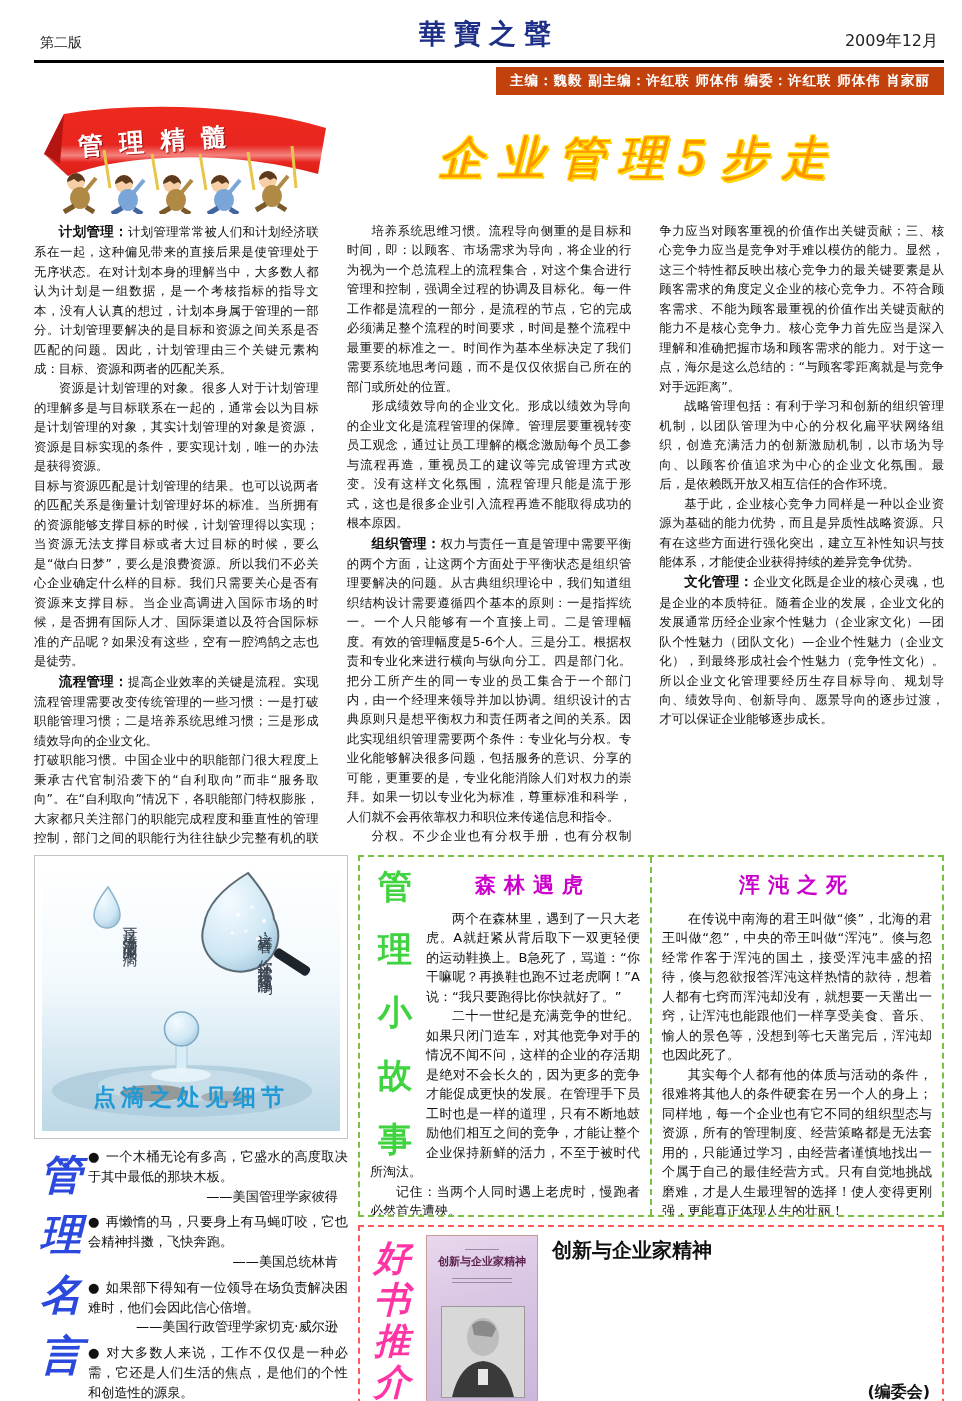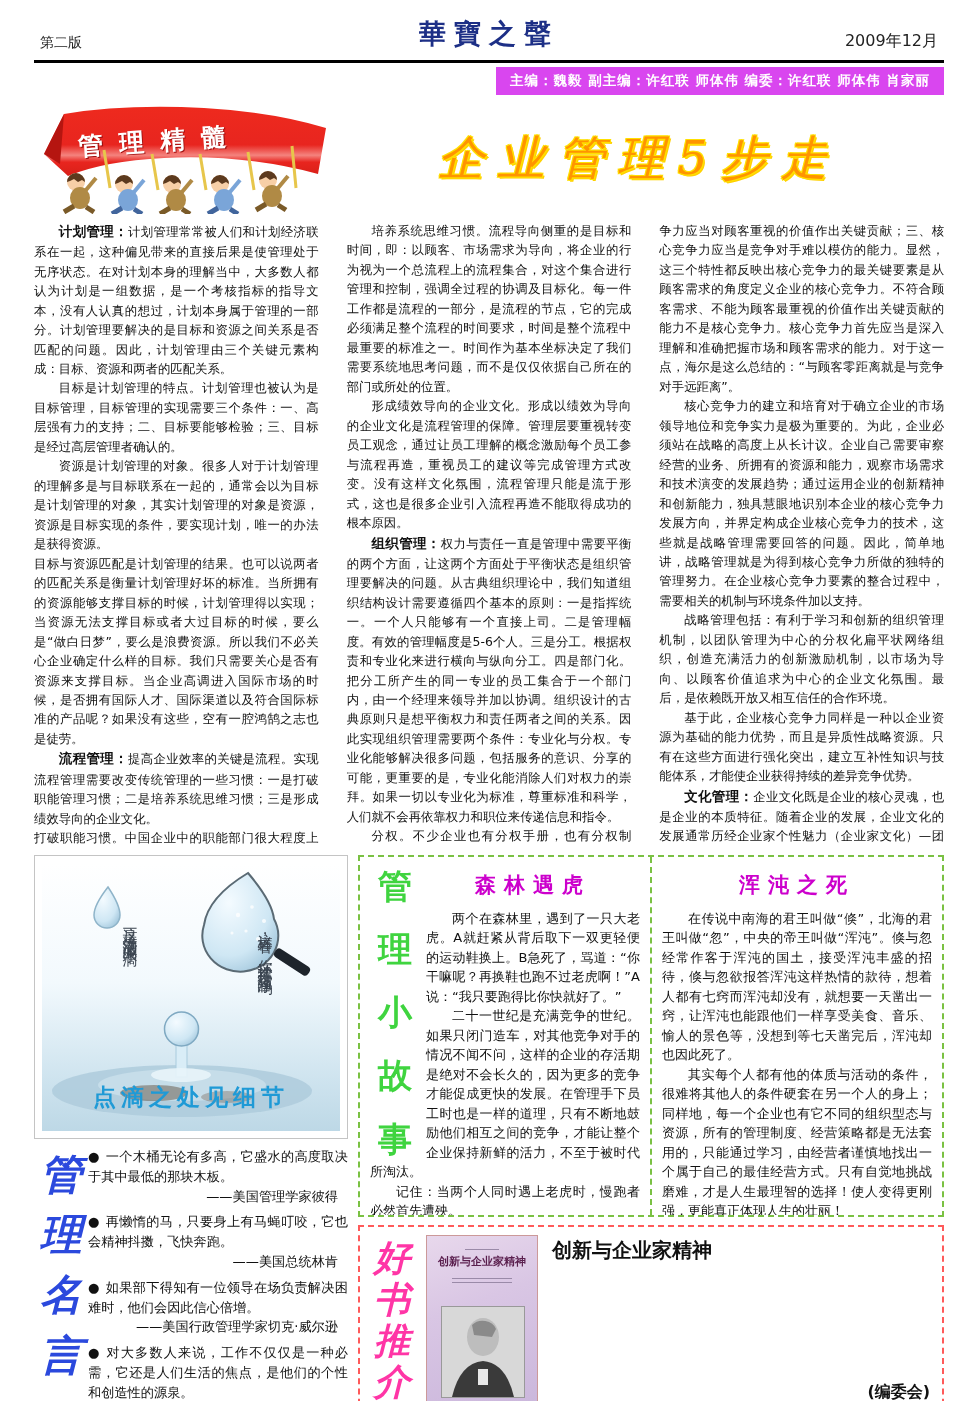--- a/index.html
+++ b/index.html
@@ -8,21 +8,21 @@
           padding:12px 18px 0 34px; overflow:hidden; color:#111; }
 
   
   .hdr-row { display:flex; align-items:flex-end; padding:4px 6px 6px 6px; }
   .hdr-left { width:200px; font-size:14px; color:#222; }
   .hdr-center { flex:1; text-align:center; font-family:"DejaVu Serif", serif; font-weight:bold;
                 font-size:27px; color:#1d2f86; letter-spacing:8px; }
   .hdr-right { width:200px; text-align:right; font-size:16px; color:#222; }
   .hdr-rule { border-top:3px solid #000; margin:2px 0 4px 0; }
   .edit-row { display:flex; justify-content:flex-end; }
-  .edit-bar { background:#d946ef; color:#fff; font-size:13.5px; font-weight:bold;
+  .edit-bar { background:#c2410c; color:#fff; font-size:13.5px; font-weight:bold;
               padding:5px 14px; letter-spacing:1px; }
 
   
   .banner-row { display:flex; align-items:center; margin:4px 0 4px 0; height:118px; }
   .flag-wrap { position:relative; width:300px; height:112px; flex:none; }
   .flag-wrap svg { position:absolute; left:0; top:0; }
   .flag-text { position:absolute; top:20px; left:44px; width:230px; color:#fff; font-weight:bold;
                font-size:25px; letter-spacing:16px; transform:rotate(-4deg);
                font-family:"DejaVu Serif", serif; text-shadow:1px 1px 0 #a01010; }
   .big-title { flex:1; text-align:center; font-family:"DejaVu Serif", serif; font-style:italic;
@@ -172,37 +172,35 @@
         </g>
       </svg>
       <div class="flag-text">管理精髓</div>
     </div>
     <div class="big-title">企业管理5步走</div>
   </div>
 
   <div class="article">
     <div class="article-col">
         <p class="para"><b>计划管理：</b>计划管理常常被人们和计划经济联系在一起，这种偏见带来的直接后果是使管理处于无序状态。在对计划本身的理解当中，大多数人都认为计划是一组数据，是一个考核指标的指导文本，没有人认真的想过，计划本身属于管理的一部分。计划管理要解决的是目标和资源之间关系是否匹配的问题。因此，计划管理由三个关键元素构成：目标、资源和两者的匹配关系。</p>
-        <p class="para">目标是计划管理的特点。计划管理也被认为是目标管理，目标管理的实现需要三个条件：一、高层强有力的支持；二、目标要能够检验；三、目标是经过高层管理者确认的。</p>
         <p class="para">资源是计划管理的对象。很多人对于计划管理的理解多是与目标联系在一起的，通常会以为目标是计划管理的对象，其实计划管理的对象是资源，资源是目标实现的条件，要实现计划，唯一的办法是获得资源。</p>
         <p class="para noindent">目标与资源匹配是计划管理的结果。也可以说两者的匹配关系是衡量计划管理好坏的标准。当所拥有的资源能够支撑目标的时候，计划管理得以实现；当资源无法支撑目标或者大过目标的时候，要么是“做白日梦”，要么是浪费资源。所以我们不必关心企业确定什么样的目标。我们只需要关心是否有资源来支撑目标。当企业高调进入国际市场的时候，是否拥有国际人才、国际渠道以及符合国际标准的产品呢？如果没有这些，空有一腔鸿鹄之志也是徒劳。</p>
         <p class="para"><b>流程管理：</b>提高企业效率的关键是流程。实现流程管理需要改变传统管理的一些习惯：一是打破职能管理习惯；二是培养系统思维习惯；三是形成绩效导向的企业文化。</p>
         <p class="para noindent">打破职能习惯。中国企业中的职能部门很大程度上秉承古代官制沿袭下的“自利取向”而非“服务取向”。在“自利取向”情况下，各职能部门特权膨胀，大家都只关注部门的职能完成程度和垂直性的管理控制，部门之间的职能行为往往缺少完整有机的联系，因此，必须打破职能区隔习惯。</p>
       </div>
     <div class="article-col">
         <p class="para">培养系统思维习惯。流程导向侧重的是目标和时间，即：以顾客、市场需求为导向，将企业的行为视为一个总流程上的流程集合，对这个集合进行管理和控制，强调全过程的协调及目标化。每一件工作都是流程的一部分，是流程的节点，它的完成必须满足整个流程的时间要求，时间是整个流程中最重要的标准之一。时间作为基本坐标决定了我们需要系统地思考问题，而不是仅仅依据自己所在的部门或所处的位置。</p>
         <p class="para">形成绩效导向的企业文化。形成以绩效为导向的企业文化是流程管理的保障。管理层要重视转变员工观念，通过让员工理解的概念激励每个员工参与流程再造，重视员工的建议等完成管理方式改变。没有这样文化氛围，流程管理只能是流于形式，这也是很多企业引入流程再造不能取得成功的根本原因。</p>
         <p class="para"><b>组织管理：</b>权力与责任一直是管理中需要平衡的两个方面，让这两个方面处于平衡状态是组织管理要解决的问题。从古典组织理论中，我们知道组织结构设计需要遵循四个基本的原则：一是指挥统一。一个人只能够有一个直接上司。二是管理幅度。有效的管理幅度是5-6个人。三是分工。根据权责和专业化来进行横向与纵向分工。四是部门化。把分工所产生的同一专业的员工集合于一个部门内，由一个经理来领导并加以协调。组织设计的古典原则只是想平衡权力和责任两者之间的关系。因此实现组织管理需要两个条件：专业化与分权。专业化能够解决很多问题，包括服务的意识、分享的可能，更重要的是，专业化能消除人们对权力的崇拜。如果一切以专业化为标准，尊重标准和科学，人们就不会再依靠权力和职位来传递信息和指令。</p>
         <p class="para">分权。不少企业也有分权手册，也有分权制度，但是实施起来常常走样，原因是不能正确理解什么是分权。分权是权力一经分配就不再能收回，而授权是可以收回的，很多人喜欢混淆分权与授权的界限。</p>
         <p class="para"><b>战略管理：</b>企业的核心竞争力包括三个基础特征：一、核心竞争力提供了进入多样化市场的潜力；二、核心竞</p>
       </div>
     <div class="article-col">
       <div>
           <p class="para noindent">争力应当对顾客重视的价值作出关键贡献；三、核心竞争力应当是竞争对手难以模仿的能力。显然，这三个特性都反映出核心竞争力的最关键要素是从顾客需求的角度定义企业的核心竞争力。不符合顾客需求、不能为顾客最重视的价值作出关键贡献的能力不是核心竞争力。核心竞争力首先应当是深入理解和准确把握市场和顾客需求的能力。对于这一点，海尔是这么总结的：“与顾客零距离就是与竞争对手远距离”。</p>
-          <p class="para">核心竞争力的建立和培育对于确立企业的市场领导地位和竞争实力是极为重要的。为此，企业必须站在战略的高度上从长计议。企业自己需要审察经营的业务、所拥有的资源和能力，观察市场需求和技术演变的发展趋势；通过运用企业的创新精神和创新能力，独具慧眼地识别本企业的核心竞争力发展方向，并界定构成企业核心竞争力的技术，这些就是战略管理需要回答的问题。因此，简单地讲，战略管理就是为得到核心竞争力所做的独特的管理努力。在企业核心竞争力要素的整合过程中，需要相关的机制与环境条件加以支持。</p>
           <p class="para">战略管理包括：有利于学习和创新的组织管理机制，以团队管理为中心的分权化扁平状网络组织，创造充满活力的创新激励机制，以市场为导向、以顾客价值追求为中心的企业文化氛围。最后，是依赖既开放又相互信任的合作环境。</p>
           <p class="para">基于此，企业核心竞争力同样是一种以企业资源为基础的能力优势，而且是异质性战略资源。只有在这些方面进行强化突出，建立互补性知识与技能体系，才能使企业获得持续的差异竞争优势。</p>
           <p class="para"><b>文化管理：</b>企业文化既是企业的核心灵魂，也是企业的本质特征。随着企业的发展，企业文化的发展通常历经企业家个性魅力（企业家文化）—团队个性魅力（团队文化）—企业个性魅力（企业文化），到最终形成社会个性魅力（竞争性文化）。所以企业文化管理要经历生存目标导向、规划导向、绩效导向、创新导向、愿景导向的逐步过渡，才可以保证企业能够逐步成长。</p>
         </div>
 
     </div>
   </div>
 
   <div class="lower">
 

